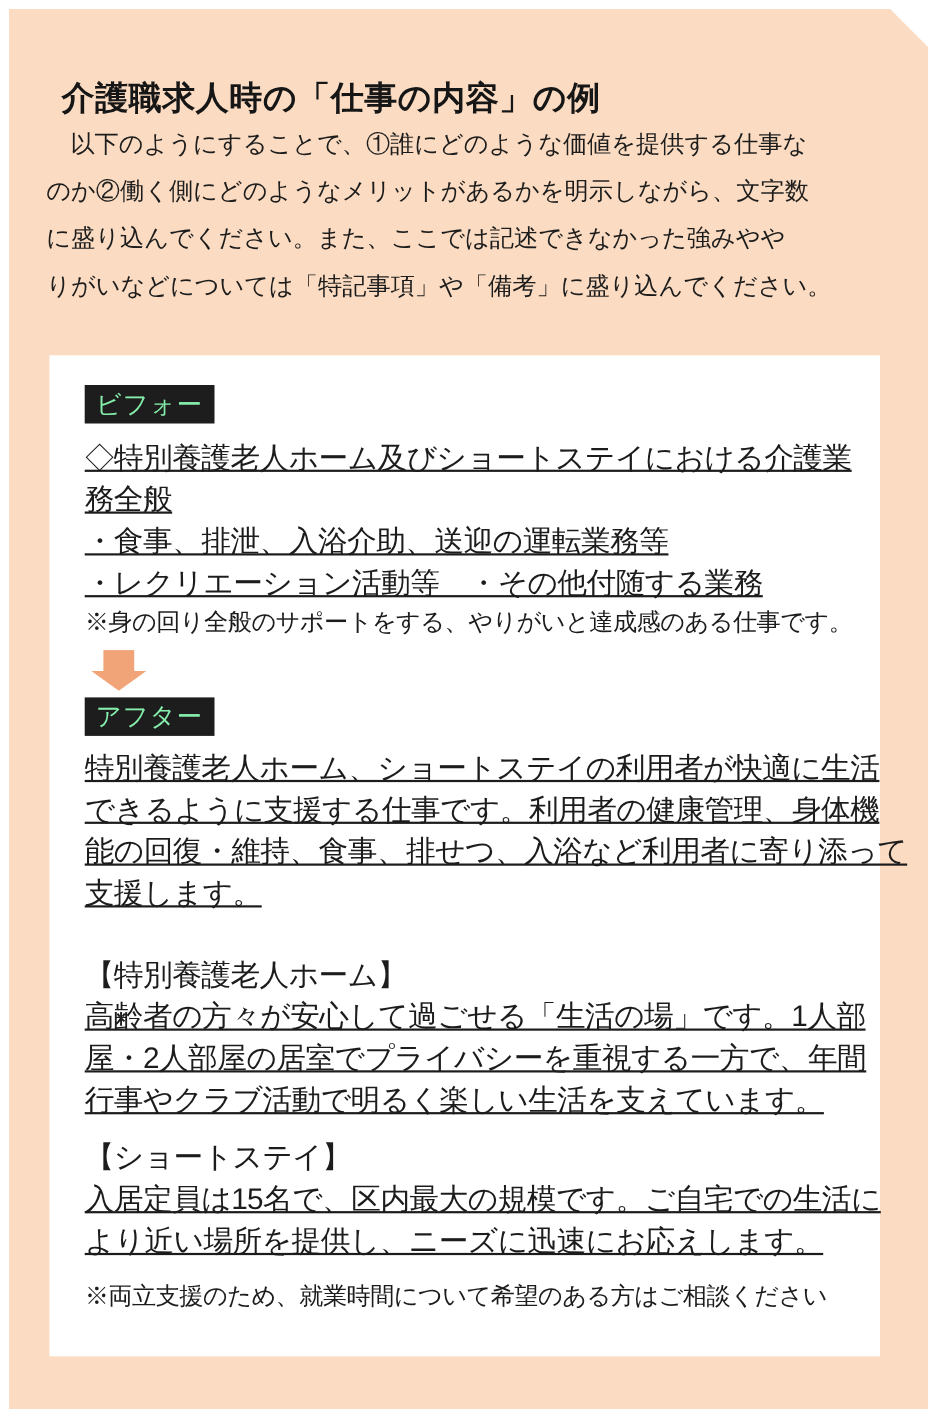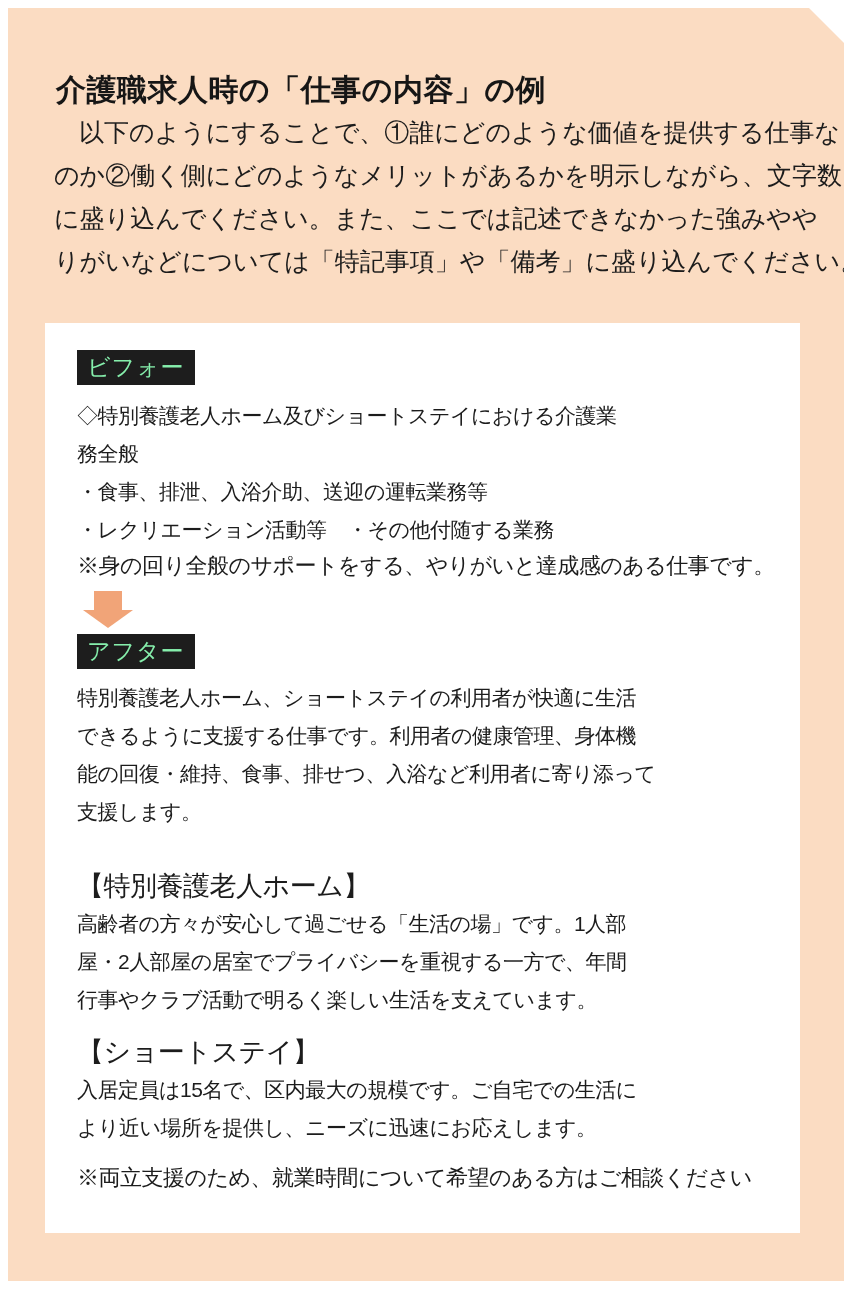--- a/index.html
+++ b/index.html
@@ -23,48 +23,50 @@
     left: 48px; top: 42px;
     font-size: 30px;
     font-weight: bold;
     line-height: 40px;
     letter-spacing: 0.5px;
     color: #161616;
     white-space: nowrap;
   }
   .intro {
     position: absolute;
-    left: 46px; top: 103px;
+    left: 34px; top: 103px;
     width: 780px;
-    font-size: 25px;
+    font-size: 22px;
     line-height: 43px;
     letter-spacing: 0px;
+    font-family: Liberation Mono, monospace;
   }
   .intro .line { white-space: nowrap; }
   .panel {
     position: absolute;
     left: 37px; top: 315px;
     width: 755px; height: 910px;
     background: #ffffff;
     padding: 27px 30px 0 32px;
     box-sizing: border-box;
   }
   .tag {
     display: inline-block;
     background: #1d1d1d;
     color: #86efac;
     font-size: 23px;
     line-height: 25px;
     padding: 5px 10px;
     letter-spacing: 1px;
   }
   .body-lines {
-    font-size: 21px;
+    font-size: 27px;
     line-height: 38px;
     letter-spacing: -0.5px;
+    text-decoration: underline;
   }
   .body-lines .line { white-space: nowrap; }
   .before-lines { margin-top: 12px; }
   .note {
     font-size: 22px;
     line-height: 30px;
     letter-spacing: -0.5px;
     white-space: nowrap;
   }
   .before-note { margin-top: 2px; }

